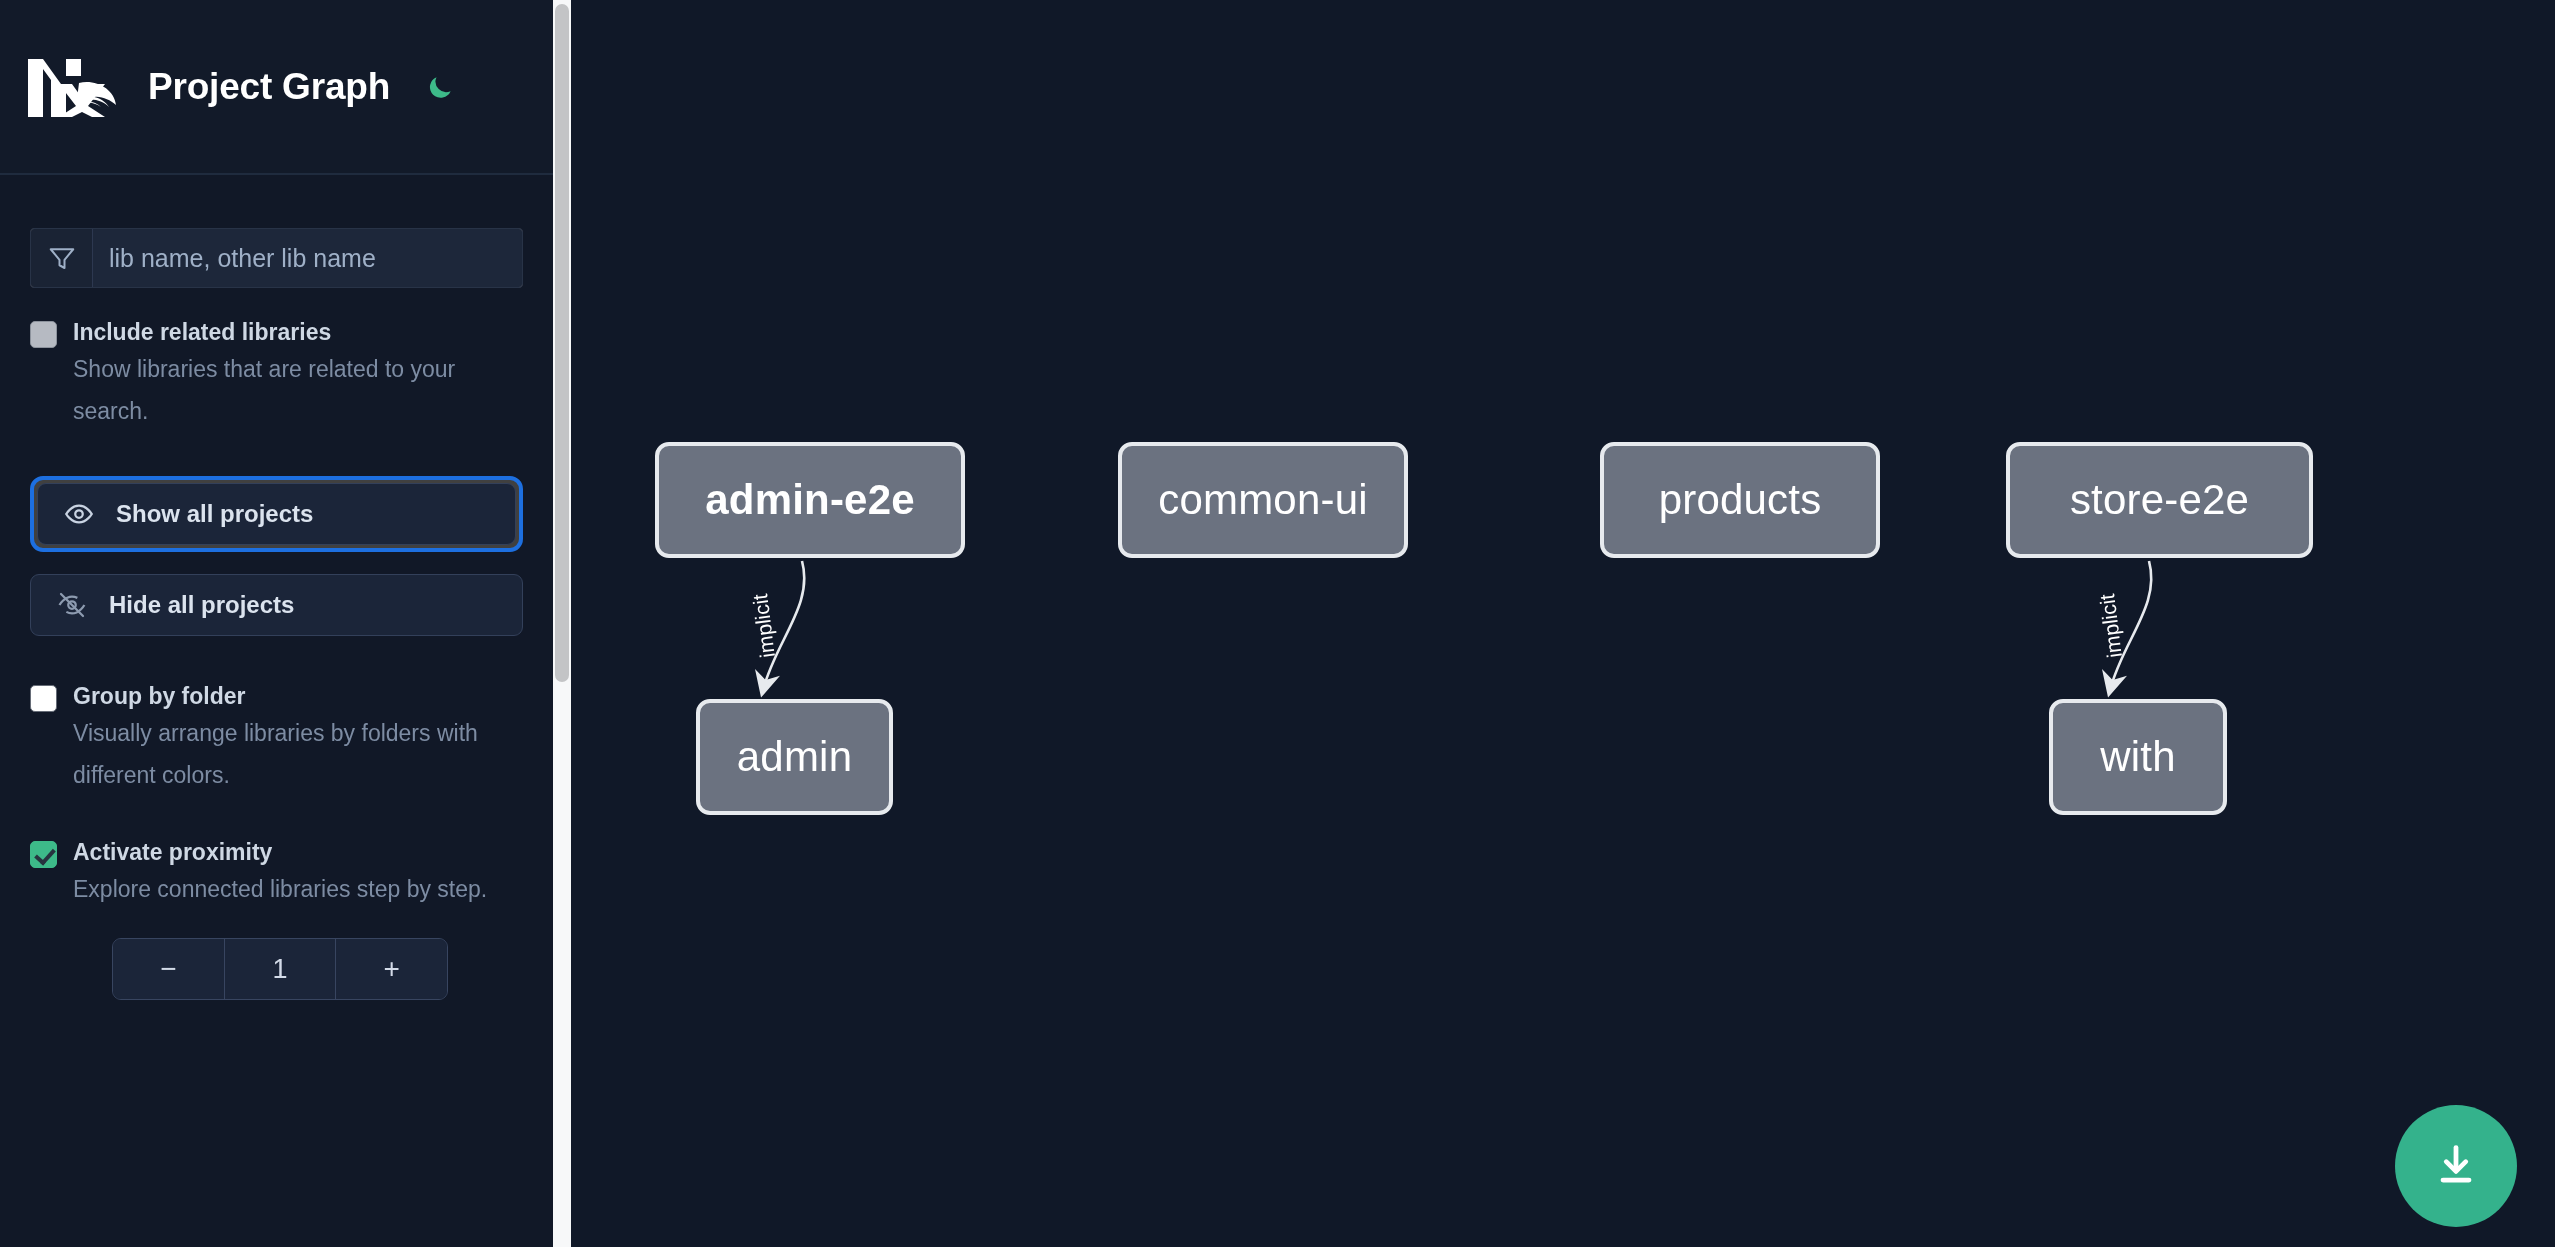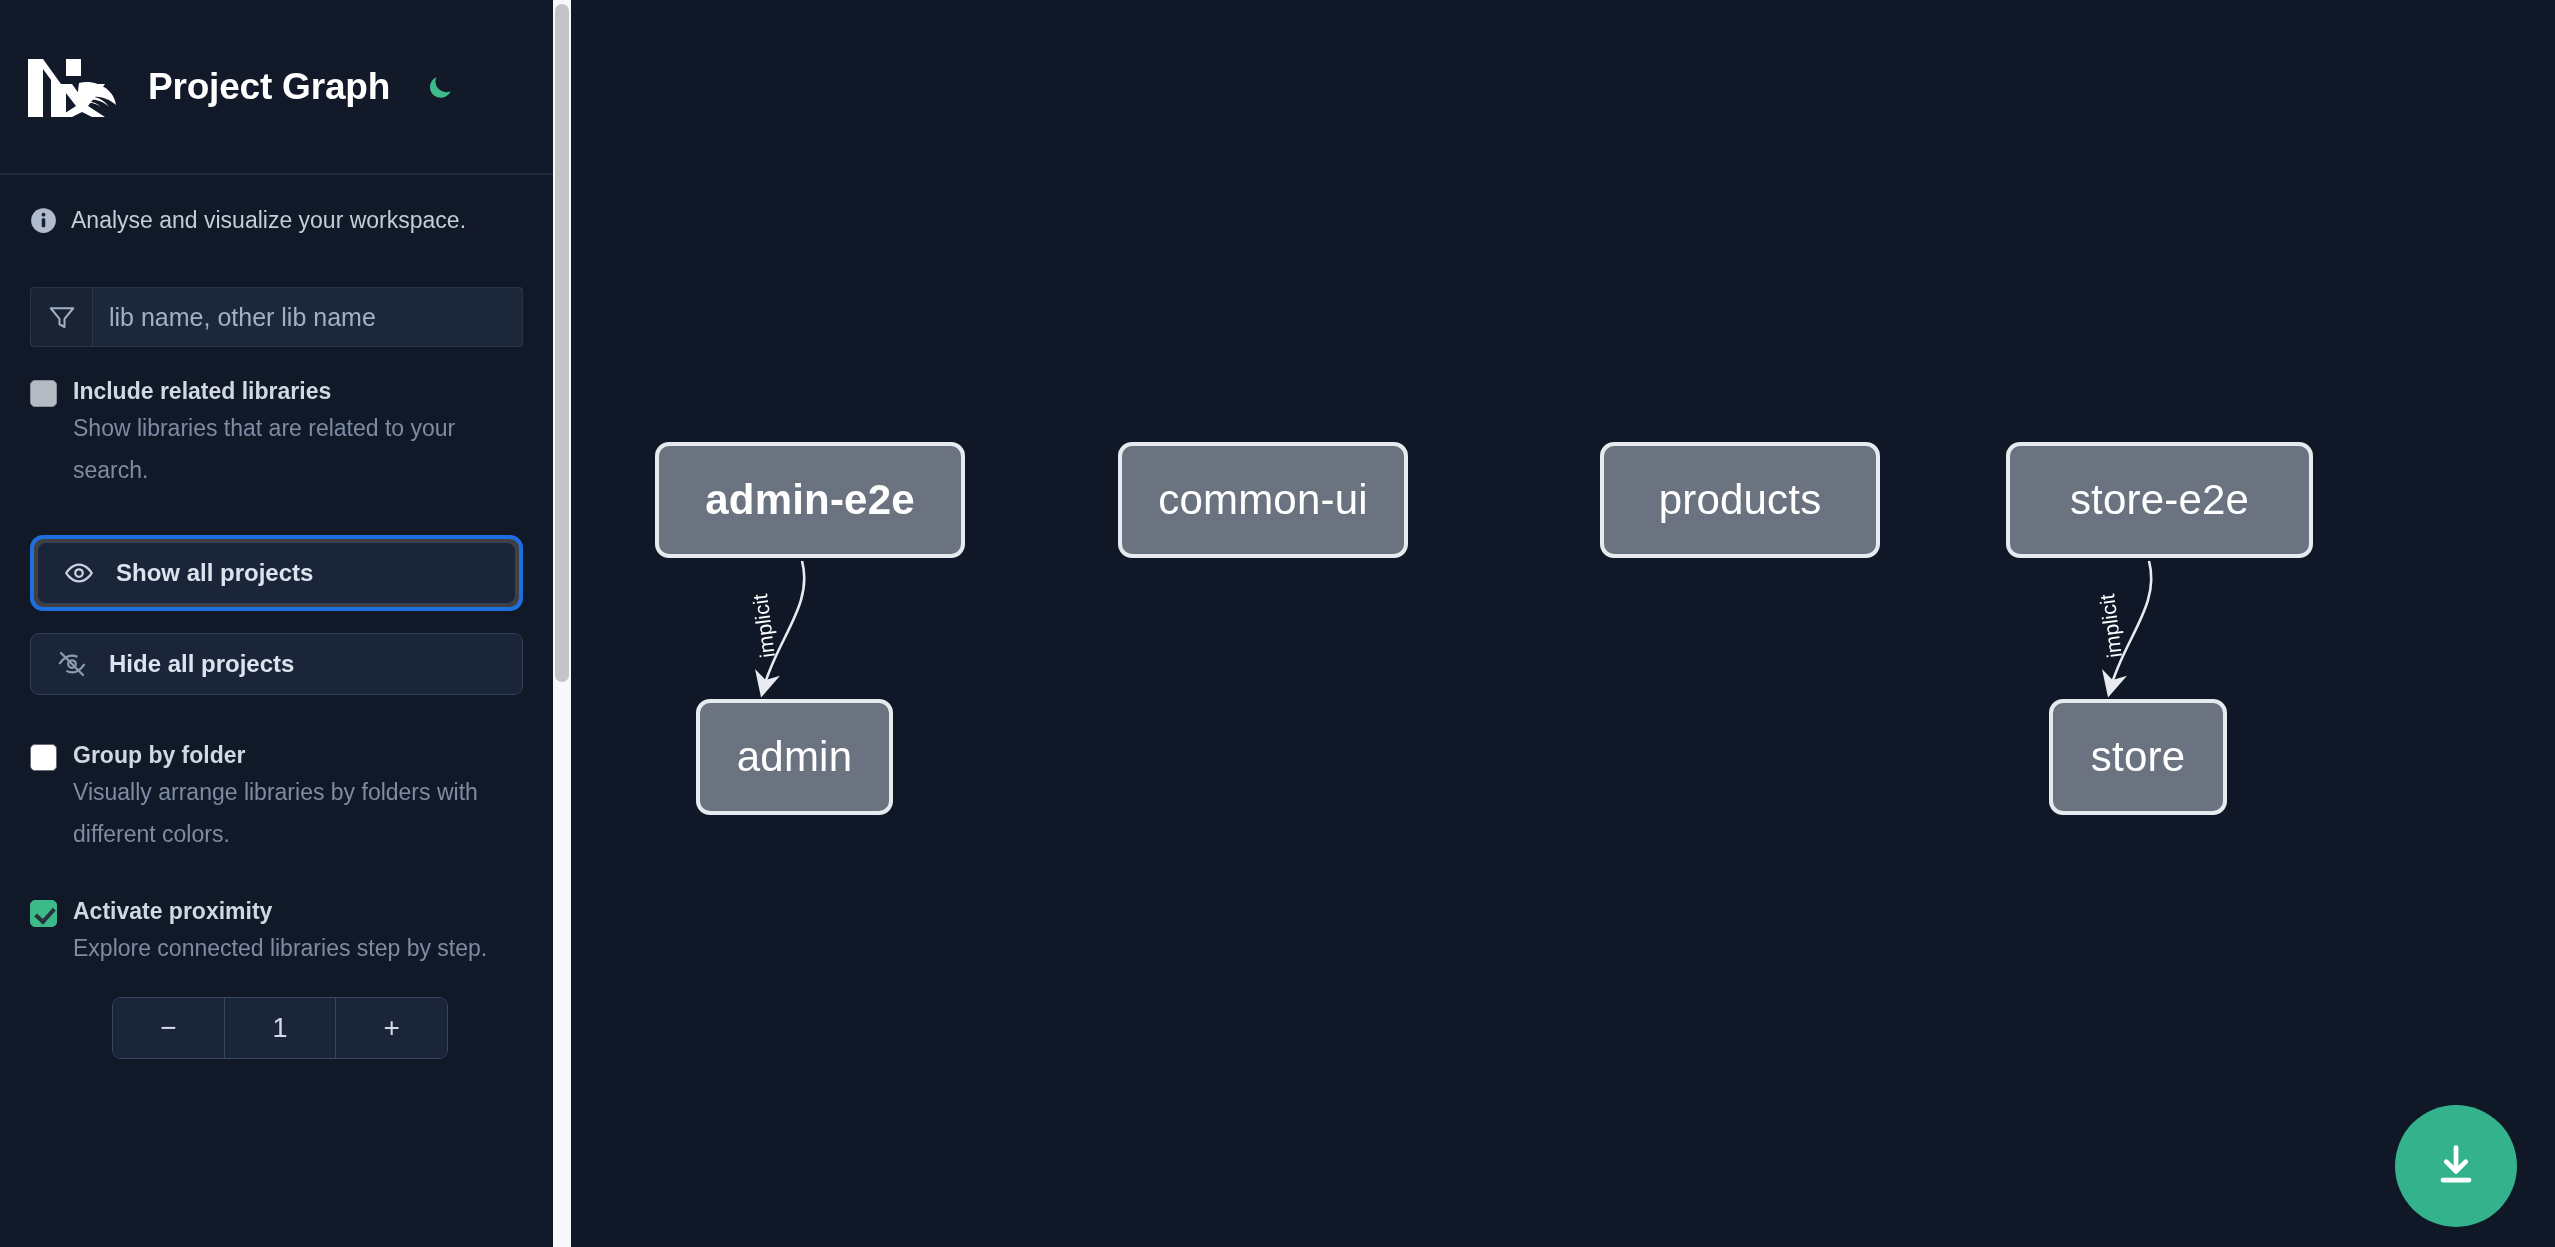--- a/index.html
+++ b/index.html
@@ -237,28 +237,20 @@
       <div id="app-title">Project Graph</div>
       <div id="theme-toggle">
         <svg width="30" height="30" viewBox="0 0 24 24">
           <path d="M20.5 15.3A8.5 8.5 0 0 1 9.2 4.1a8.6 8.6 0 1 0 11.3 11.2z" fill="#3dba89"></path>
         </svg>
       </div>
     </div>
 
     <div id="sidebar-body">
 
-      <div class="tagline-row">
-        <svg class="info-icon" viewBox="0 0 24 24">
-          <circle cx="12" cy="12" r="11" fill="#b0bccd"></circle>
-          <circle cx="12" cy="6.8" r="1.7" fill="#152033"></circle>
-          <rect x="10.4" y="10" width="3.2" height="8" rx="1.2" fill="#152033"></rect>
-        </svg>
-        <span class="tagline-text">Analyse and visualize your workspace.</span>
-      </div>
 
       <div id="search-wrap">
         <div id="filter-icon-box">
           <svg width="30" height="30" viewBox="0 0 24 24" fill="none" stroke="#9fb0c7" stroke-width="1.6" stroke-linejoin="round" stroke-linecap="round">
             <path d="M3 5h18l-7 8.5V20l-4-2.2v-4.3L3 5z"></path>
           </svg>
         </div>
         <input id="search-input" type="text" value="" placeholder="lib name, other lib name" style="">
       </div>
 
@@ -342,21 +334,21 @@
     <div class="node" style="left:1029px;top:442px;width:280px;height:116px;">
       <span>products</span>
     </div>
     <div class="node" style="left:1435px;top:442px;width:307px;height:116px;">
       <span>store-e2e</span>
     </div>
     <div class="node" style="left:125px;top:699px;width:197px;height:116px;">
       <span>admin</span>
     </div>
     <div class="node" style="left:1478px;top:699px;width:178px;height:116px;">
-      <span>store</span>
+      <span>with</span>
     </div>
 
   </main>
 
   <button id="download-btn">
     <svg width="52" height="52" viewBox="0 0 24 24" fill="none" stroke="#ffffff" stroke-width="2.2" stroke-linecap="round" stroke-linejoin="round">
       <path d="M12 3.5v10.5"></path>
       <path d="M7.5 10 L12 14.5 L16.5 10"></path>
       <path d="M6 18.5h12"></path>
     </svg>

